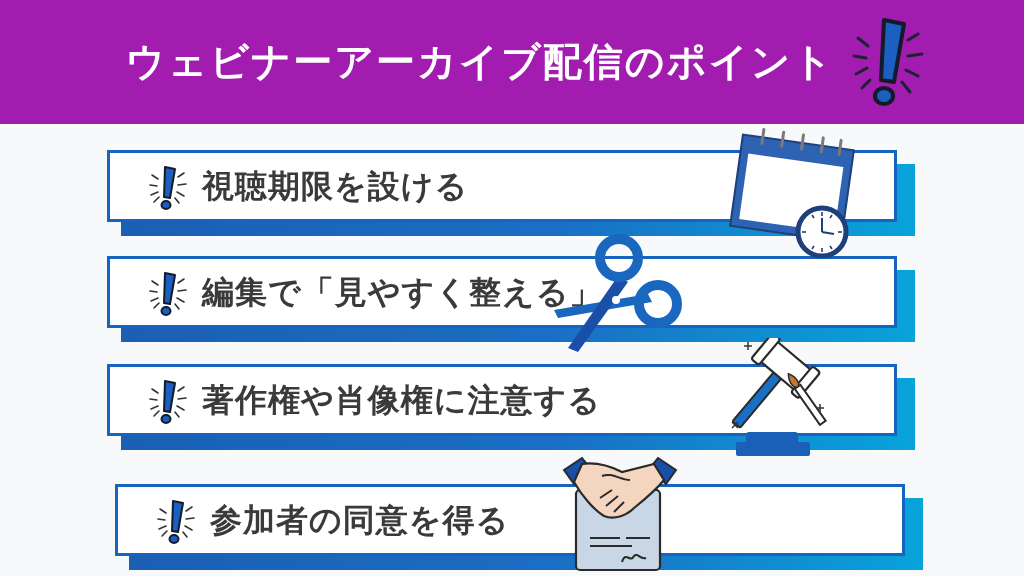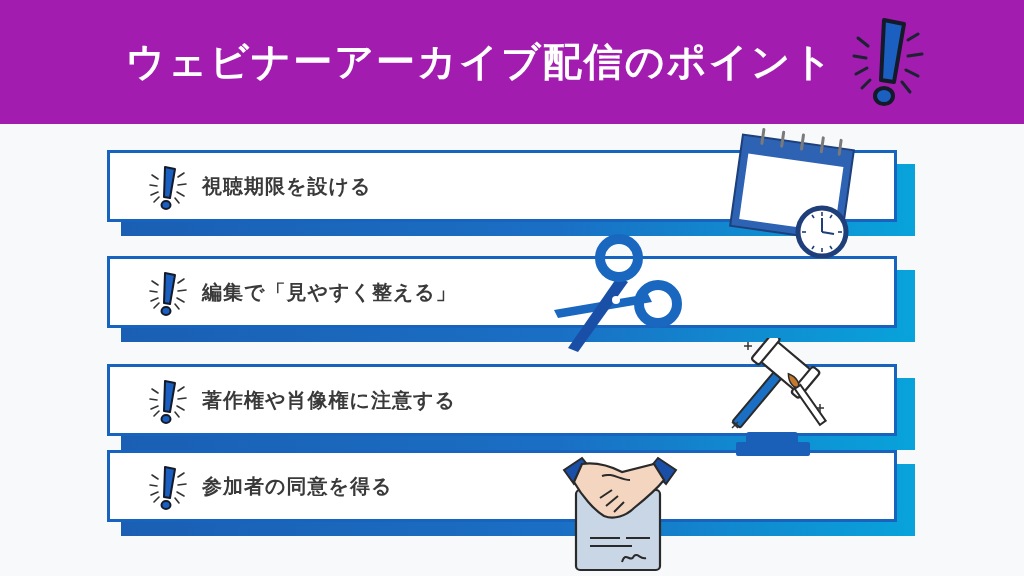--- a/index.html
+++ b/index.html
@@ -28,21 +28,21 @@
       position: absolute; left: 14px; top: 14px; width: 794px; height: 72px;
       background: linear-gradient(90deg, #1a5fb4 0%, #1a6fc4 55%, #08a3db 100%);
     }
     .item-box {
       position: absolute; left: 0; top: 0; width: 784px; height: 66px;
       background: #ffffff; border: 3px solid #1664bf;
     }
     .item-excl { position: absolute; left: 38px; top: 12px; width: 40px; height: 46px; }
     .item-label {
       position: absolute; left: 92px; top: 0; height: 49px; line-height: 66px;
-      font-size: 20px; font-weight: bold; color: #3a3a3a; letter-spacing: 1px;
+      font-size: 32px; font-weight: bold; color: #3a3a3a; letter-spacing: 1px;
       white-space: nowrap;
     }
     .illus { position: absolute; }
   </style>
 </head>
 <body>
 
 <div class="header">
   <div class="header-title">ウェビナーアーカイブ配信のポイント</div>
   <svg class="header-excl" viewBox="0 0 80 92">
@@ -117,21 +117,21 @@
         <line x1="29" y1="27" x2="36" y2="31"></line>
           <line x1="27" y1="33" x2="31" y2="38"></line>
       </g>
       <path d="M17 2 L27 4 L22 33 L16 32 Z" fill="#1b5fc0" stroke="#141a28" stroke-width="2" stroke-linejoin="round"></path>
       <ellipse cx="18" cy="40" rx="4.5" ry="4" fill="#1b5fc0" stroke="#141a28" stroke-width="2"></ellipse>
     </svg>
     <div class="item-label">著作権や肖像権に注意する</div>
   </div>
 </div>
 
-<div class="item" style="top:450px;">
+<div class="item" style="top:484px;margin-left:8px;">
   <div class="item-shadow"></div>
   <div class="item-box">
     <svg class="item-excl" viewBox="0 0 40 46">
       <g stroke="#333" stroke-width="1.6" stroke-linecap="round">
         <line x1="4" y1="10" x2="10" y2="14"></line>
           <line x1="2" y1="20" x2="9" y2="21"></line>
         <line x1="3" y1="30" x2="10" y2="27"></line>
           <line x1="6" y1="37" x2="11" y2="32"></line>
         <line x1="30" y1="12" x2="36" y2="8"></line>
           <line x1="30" y1="20" x2="38" y2="19"></line>

